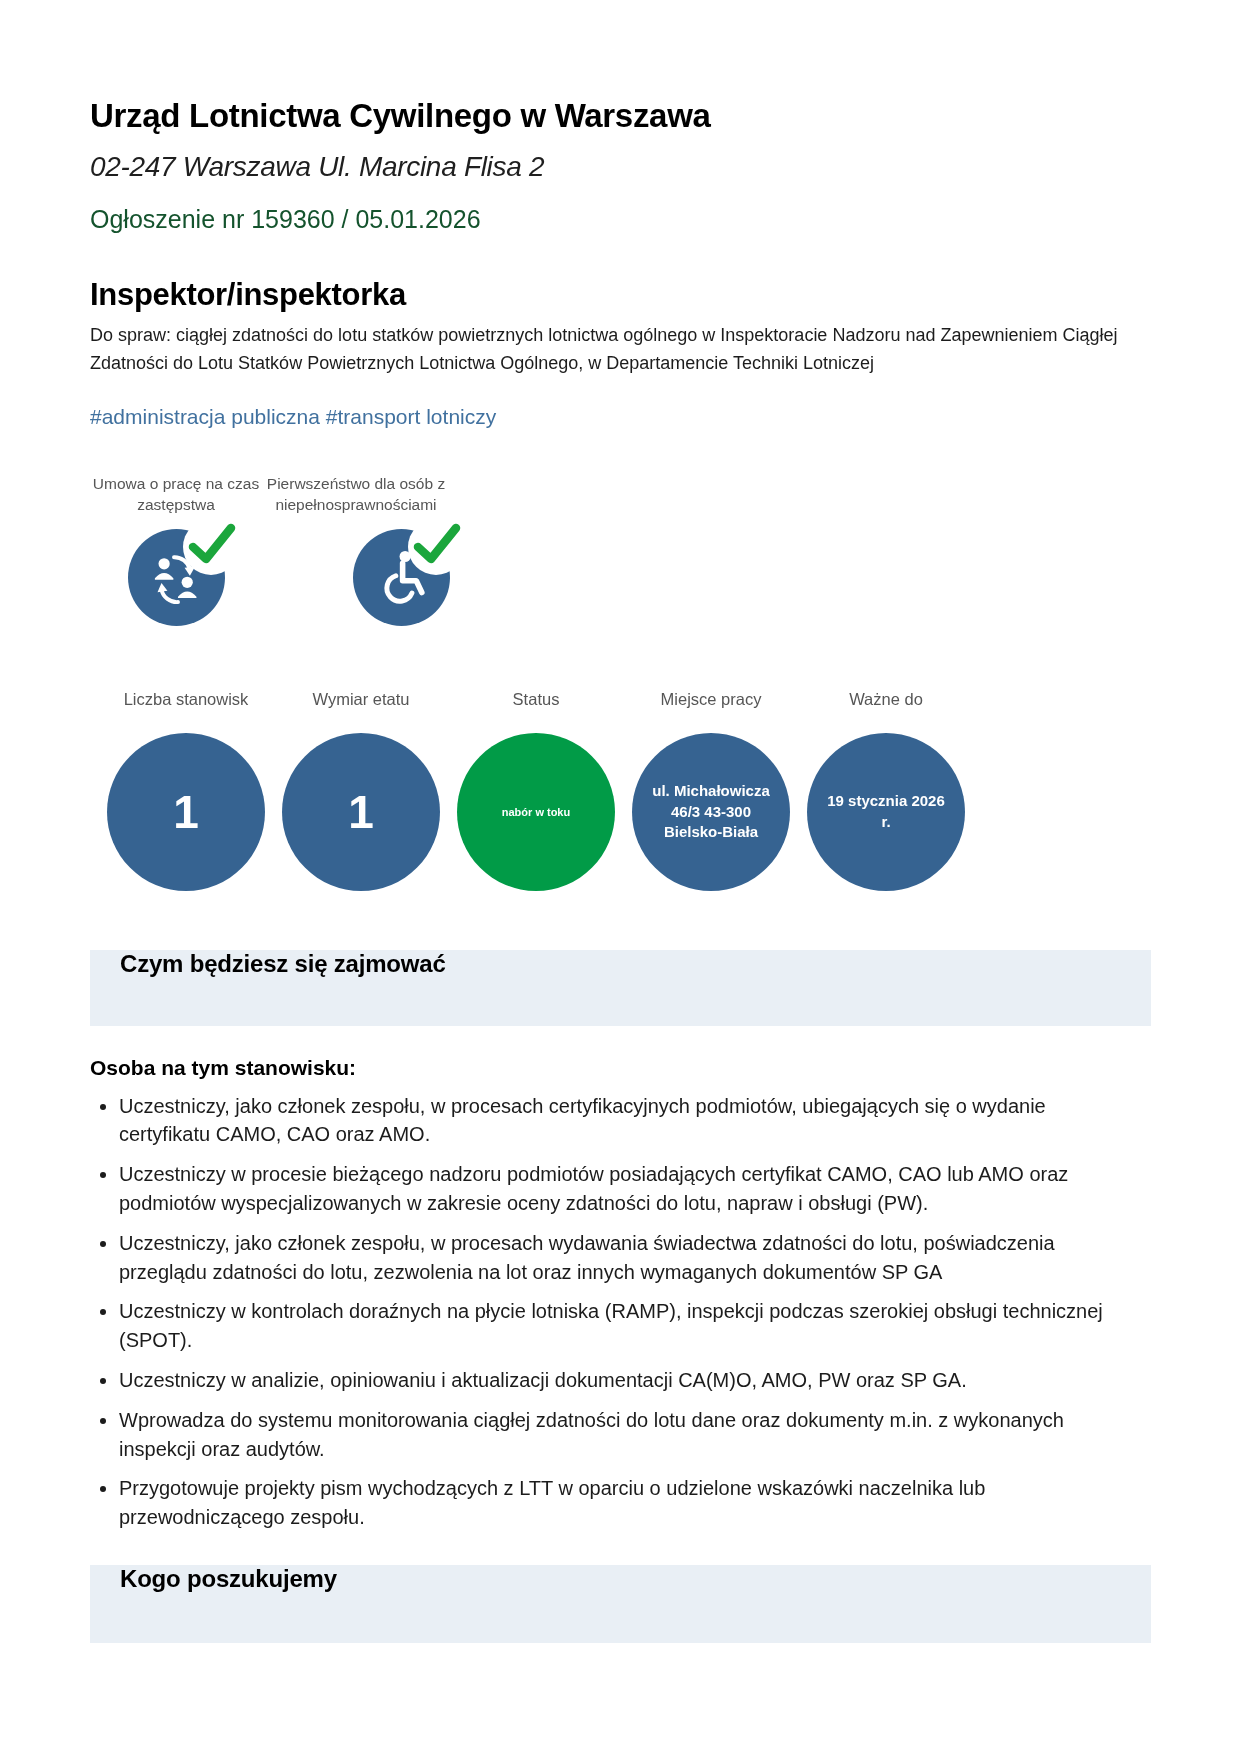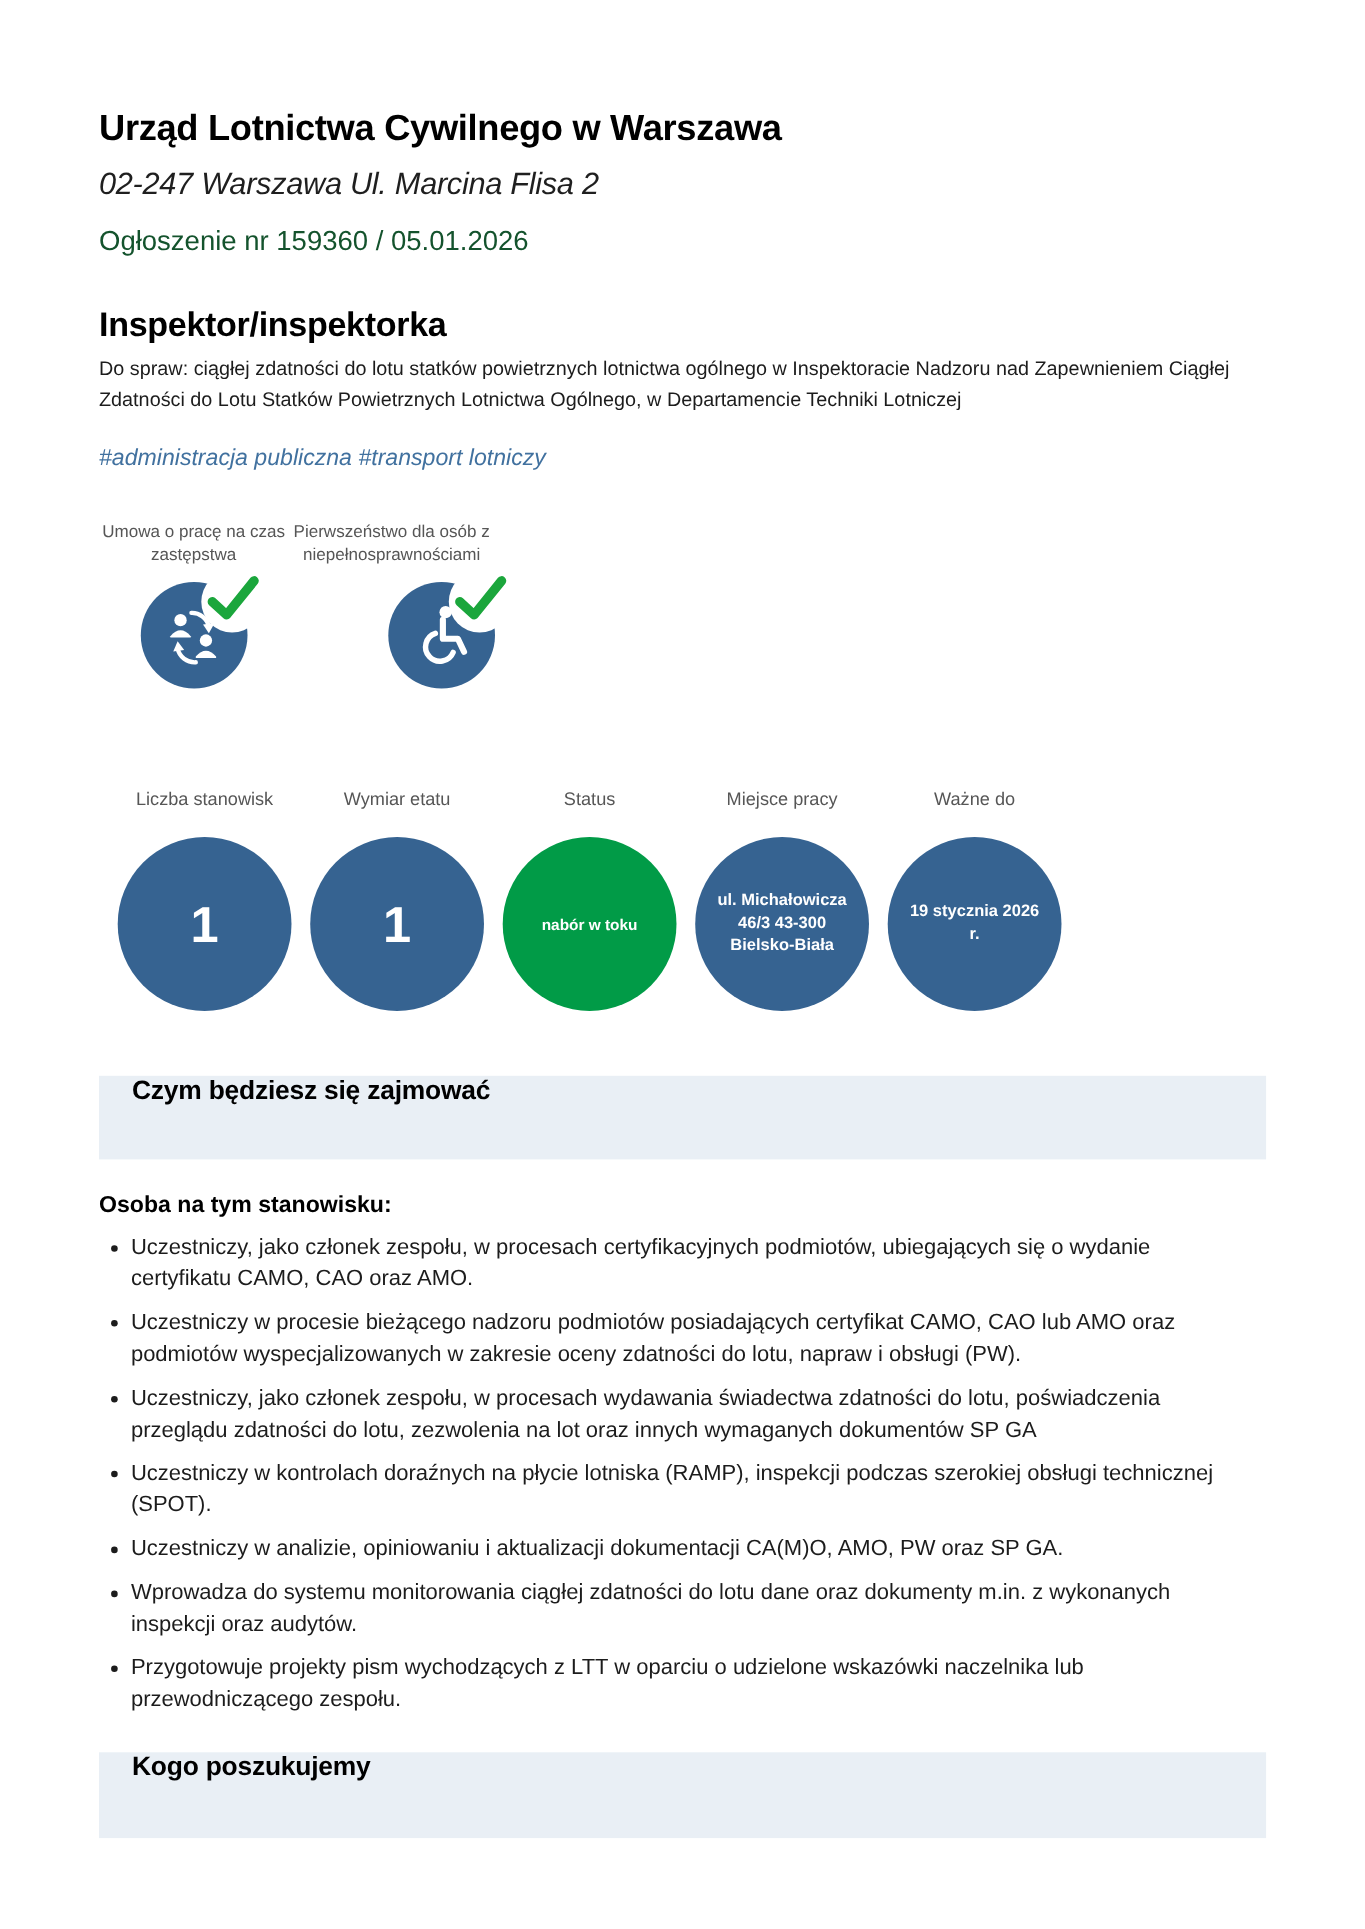--- a/index.html
+++ b/index.html
@@ -45,21 +45,20 @@
     margin-top: 8px;
     font-size: 18px;
     line-height: 1.58;
     max-width: 1055px;
     color: #1c1c1c;
   }
   .hashtags {
     margin-top: 27px;
     font-size: 21px;
     color: #41719f;
-    font-style: italic;
   }
   .hashtags a { color: #41719f; text-decoration: none; cursor: pointer; }
 
   
   .badges {
     margin-top: 44px;
     display: flex;
     gap: 0;
   }
   .badge-col { display: flex; flex-direction: column; align-items: center; }
@@ -98,21 +97,21 @@
   .check-mark {
     position: absolute;
     top: -8px;
     right: -12px;
     width: 50px;
     height: 46px;
   }
 
   
   .stats-row {
-    margin-top: 92px;
+    margin-top: 64px;
     margin-left: 17px;
     display: flex;
     gap: 17px;
   }
   .stat-col {
     width: 158px;
     display: flex;
     flex-direction: column;
     align-items: center;
   }
@@ -127,21 +126,21 @@
     height: 158px;
     border-radius: 50%;
     display: flex;
     align-items: center;
     justify-content: center;
     text-align: center;
     color: #ffffff;
     padding: 0 14px;
   }
   .stat-circle .big-number { font-size: 46px; font-weight: 700; }
-  .stat-circle .status-text { font-size: 14px; font-weight: 700; text-align: center; }
+  .stat-circle .status-text { font-size: 11px; font-weight: 700; text-align: center; }
   .stat-circle .small-text { font-size: 15px; font-weight: 700; line-height: 1.35; }
 
   
   .section-band {
     width: 1061px;
     height: 76px;
     background: #e9eff5;
     display: flex;
     align-items: flex-start;
     padding-left: 30px;

